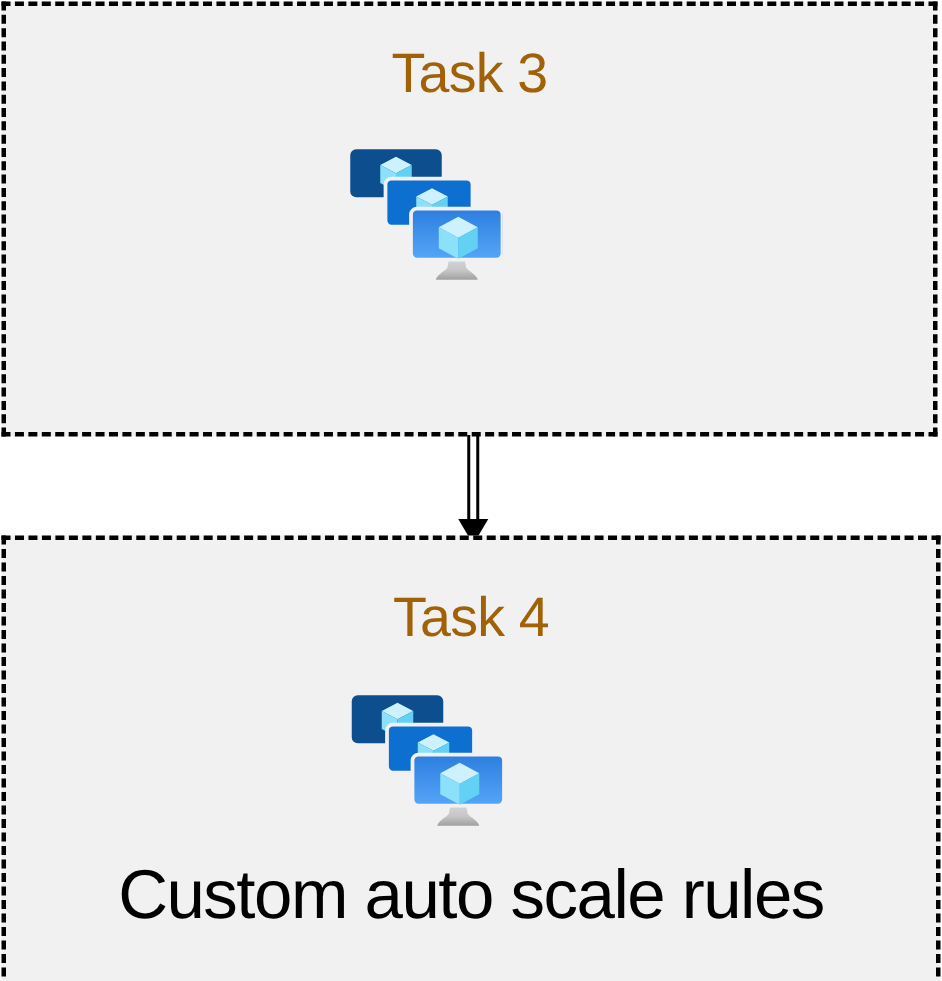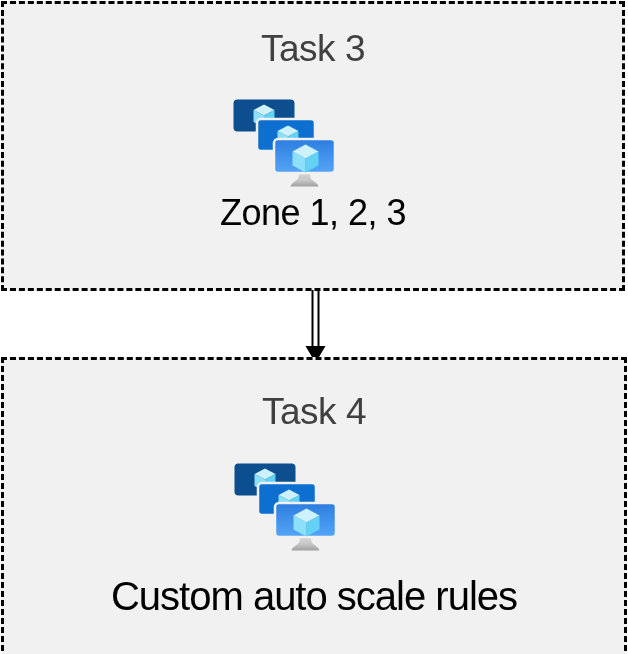--- a/index.html
+++ b/index.html
@@ -20,21 +20,21 @@
     display:flex;
     flex-direction:column;
     align-items:center;
   }
   .box-top    { top:1px;   width:624px; height:290px; }
   .box-bottom { top:357px; width:626px; height:312px; }
 
   .task-title {
     font-size:37px;
     line-height:1.15;
-    color:#404040;
+    color:#a16207;
     letter-spacing:-0.5px;
     white-space:nowrap;
   }
   .box-top .task-title    { margin-top:24px; }
   .box-bottom .task-title { margin-top:31px; }
 
   .vmss-wrap {
     position:relative;
     width:102px; height:90px;
     left:-29px; 
@@ -46,21 +46,21 @@
   .task-label {
     font-size:36px;
     line-height:37px;
     color:#000000;
     letter-spacing:-0.5px;
     white-space:nowrap;
     text-align:center;
   }
   .box-top .labels { margin-top:5px; }
   .box-bottom .labels { margin-top:19px; }
-  .label-lg { font-size:40px; line-height:48px; letter-spacing:-1px; }
+  .label-lg { font-size:46px; line-height:48px; letter-spacing:-1px; }
 
   .connector {
     position:absolute;
     left:303px; top:290px;
     width:25px; height:74px;
   }
   .hidden-defs { position:absolute; width:0; height:0; overflow:hidden; }
 </style>
 </head>
 <body>
@@ -107,21 +107,20 @@
 <div class="canvas">
 
   <div class="task-box box-top">
     <div class="task-title">Task 3</div>
     <div class="vmss-wrap">
       <svg viewBox="0 0 102 90">
           <use href="#vmss-symbol"></use>
         </svg>
     </div>
     <div class="labels">
-      <div class="task-label">Zone 1, 2, 3</div>
     </div>
   </div>
 
   <svg class="connector" viewBox="0 0 25 74">
     <line x1="9.5" y1="0" x2="9.5" y2="57" stroke="#000000" stroke-width="2"></line>
     <line x1="15.5" y1="0" x2="15.5" y2="57" stroke="#000000" stroke-width="2"></line>
     <polygon points="2.5,56 22.5,56 12.5,73" fill="#000000"></polygon>
   </svg>
 
   <div class="task-box box-bottom">

